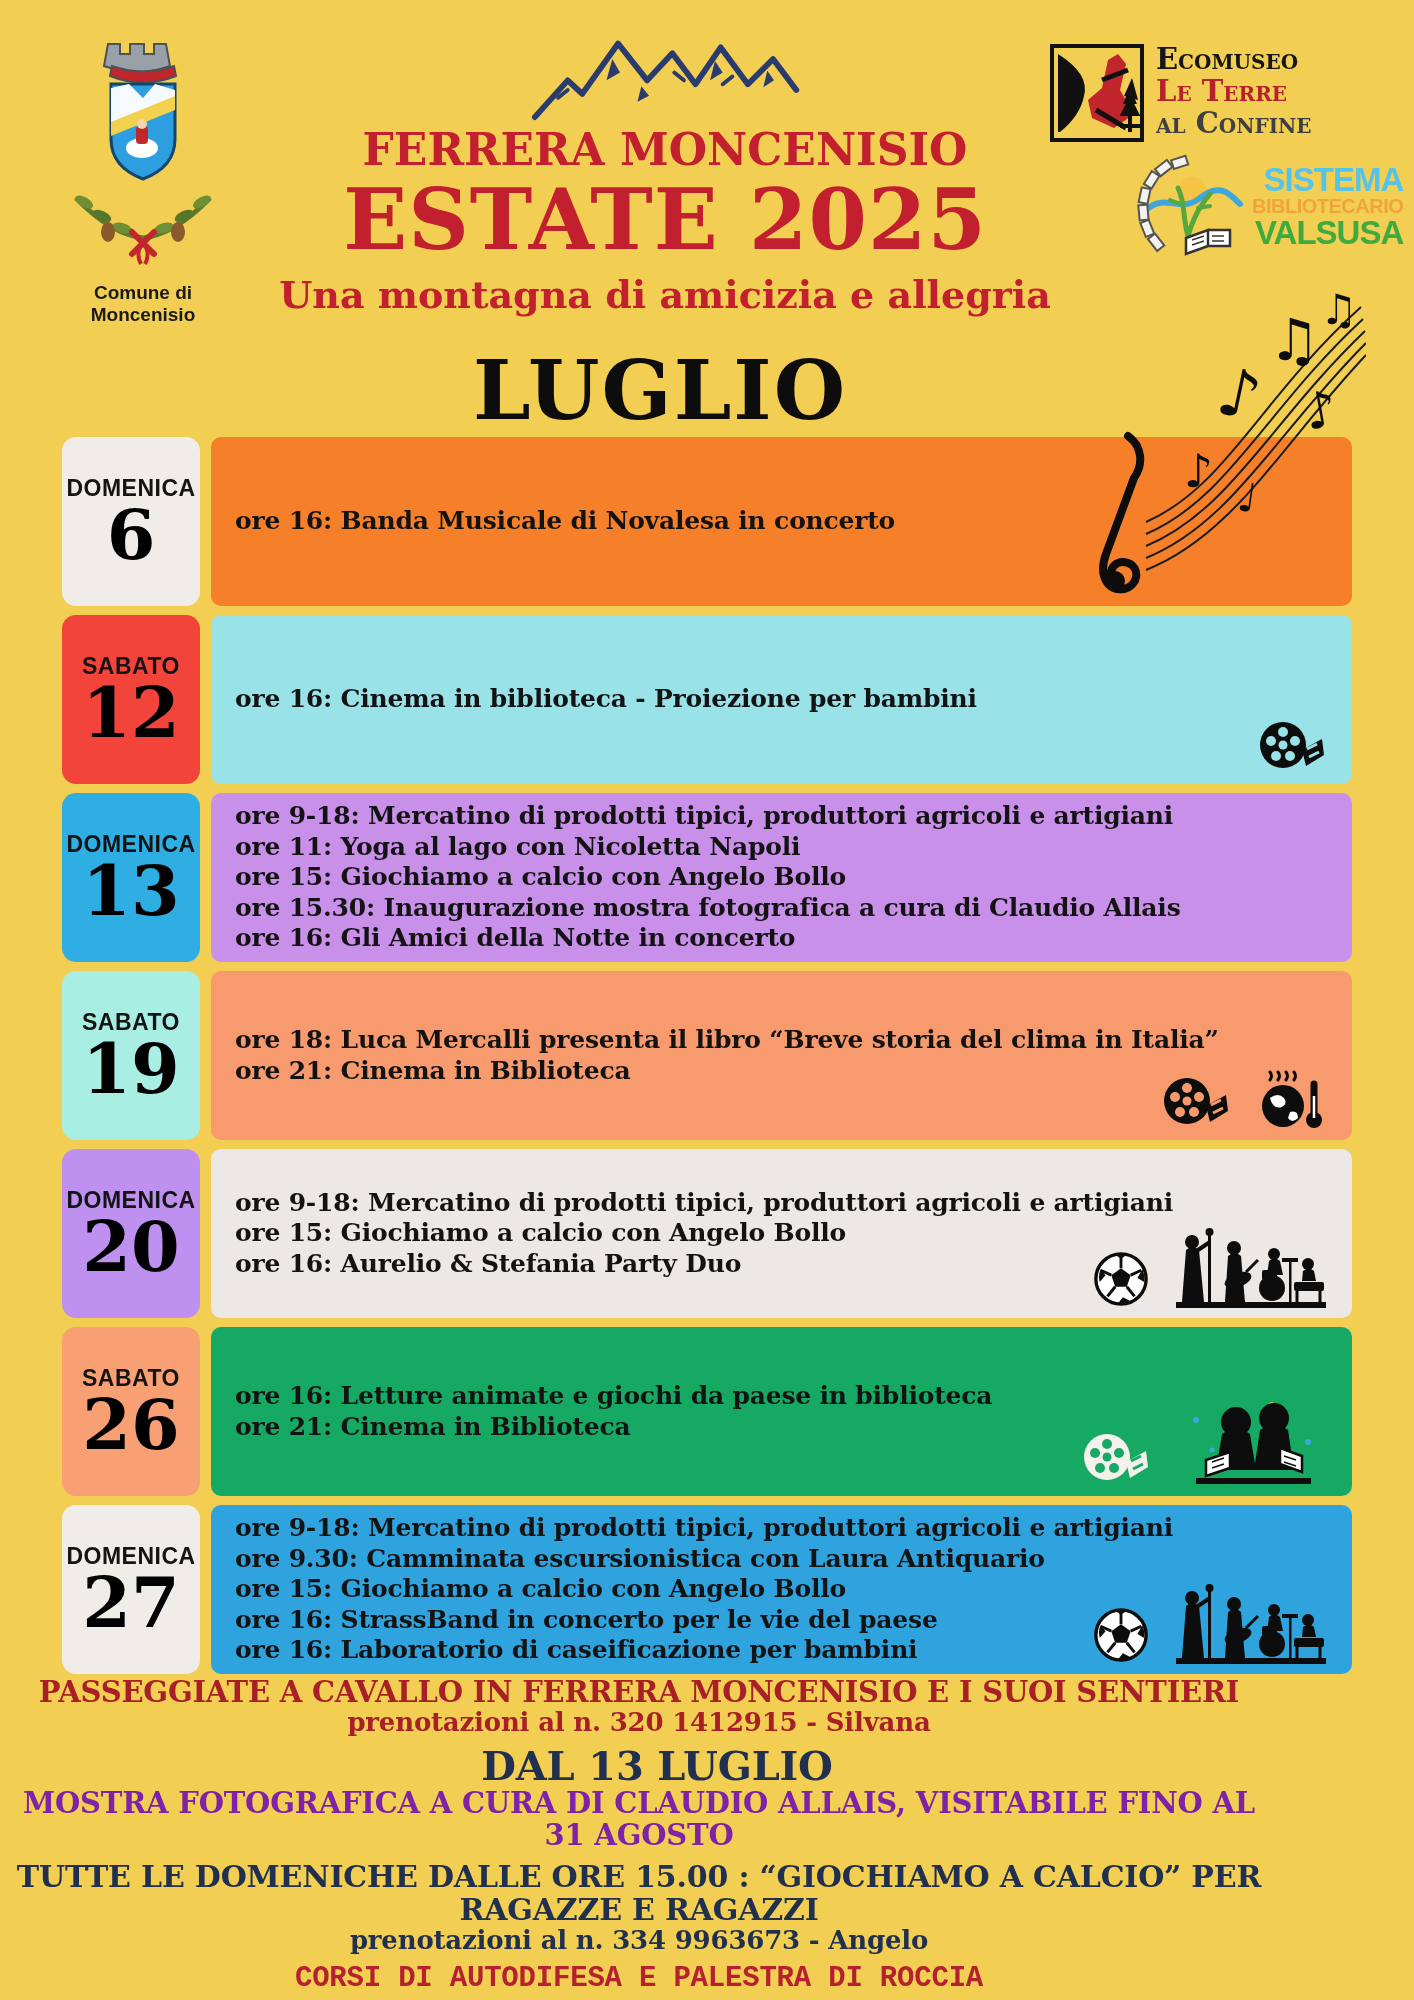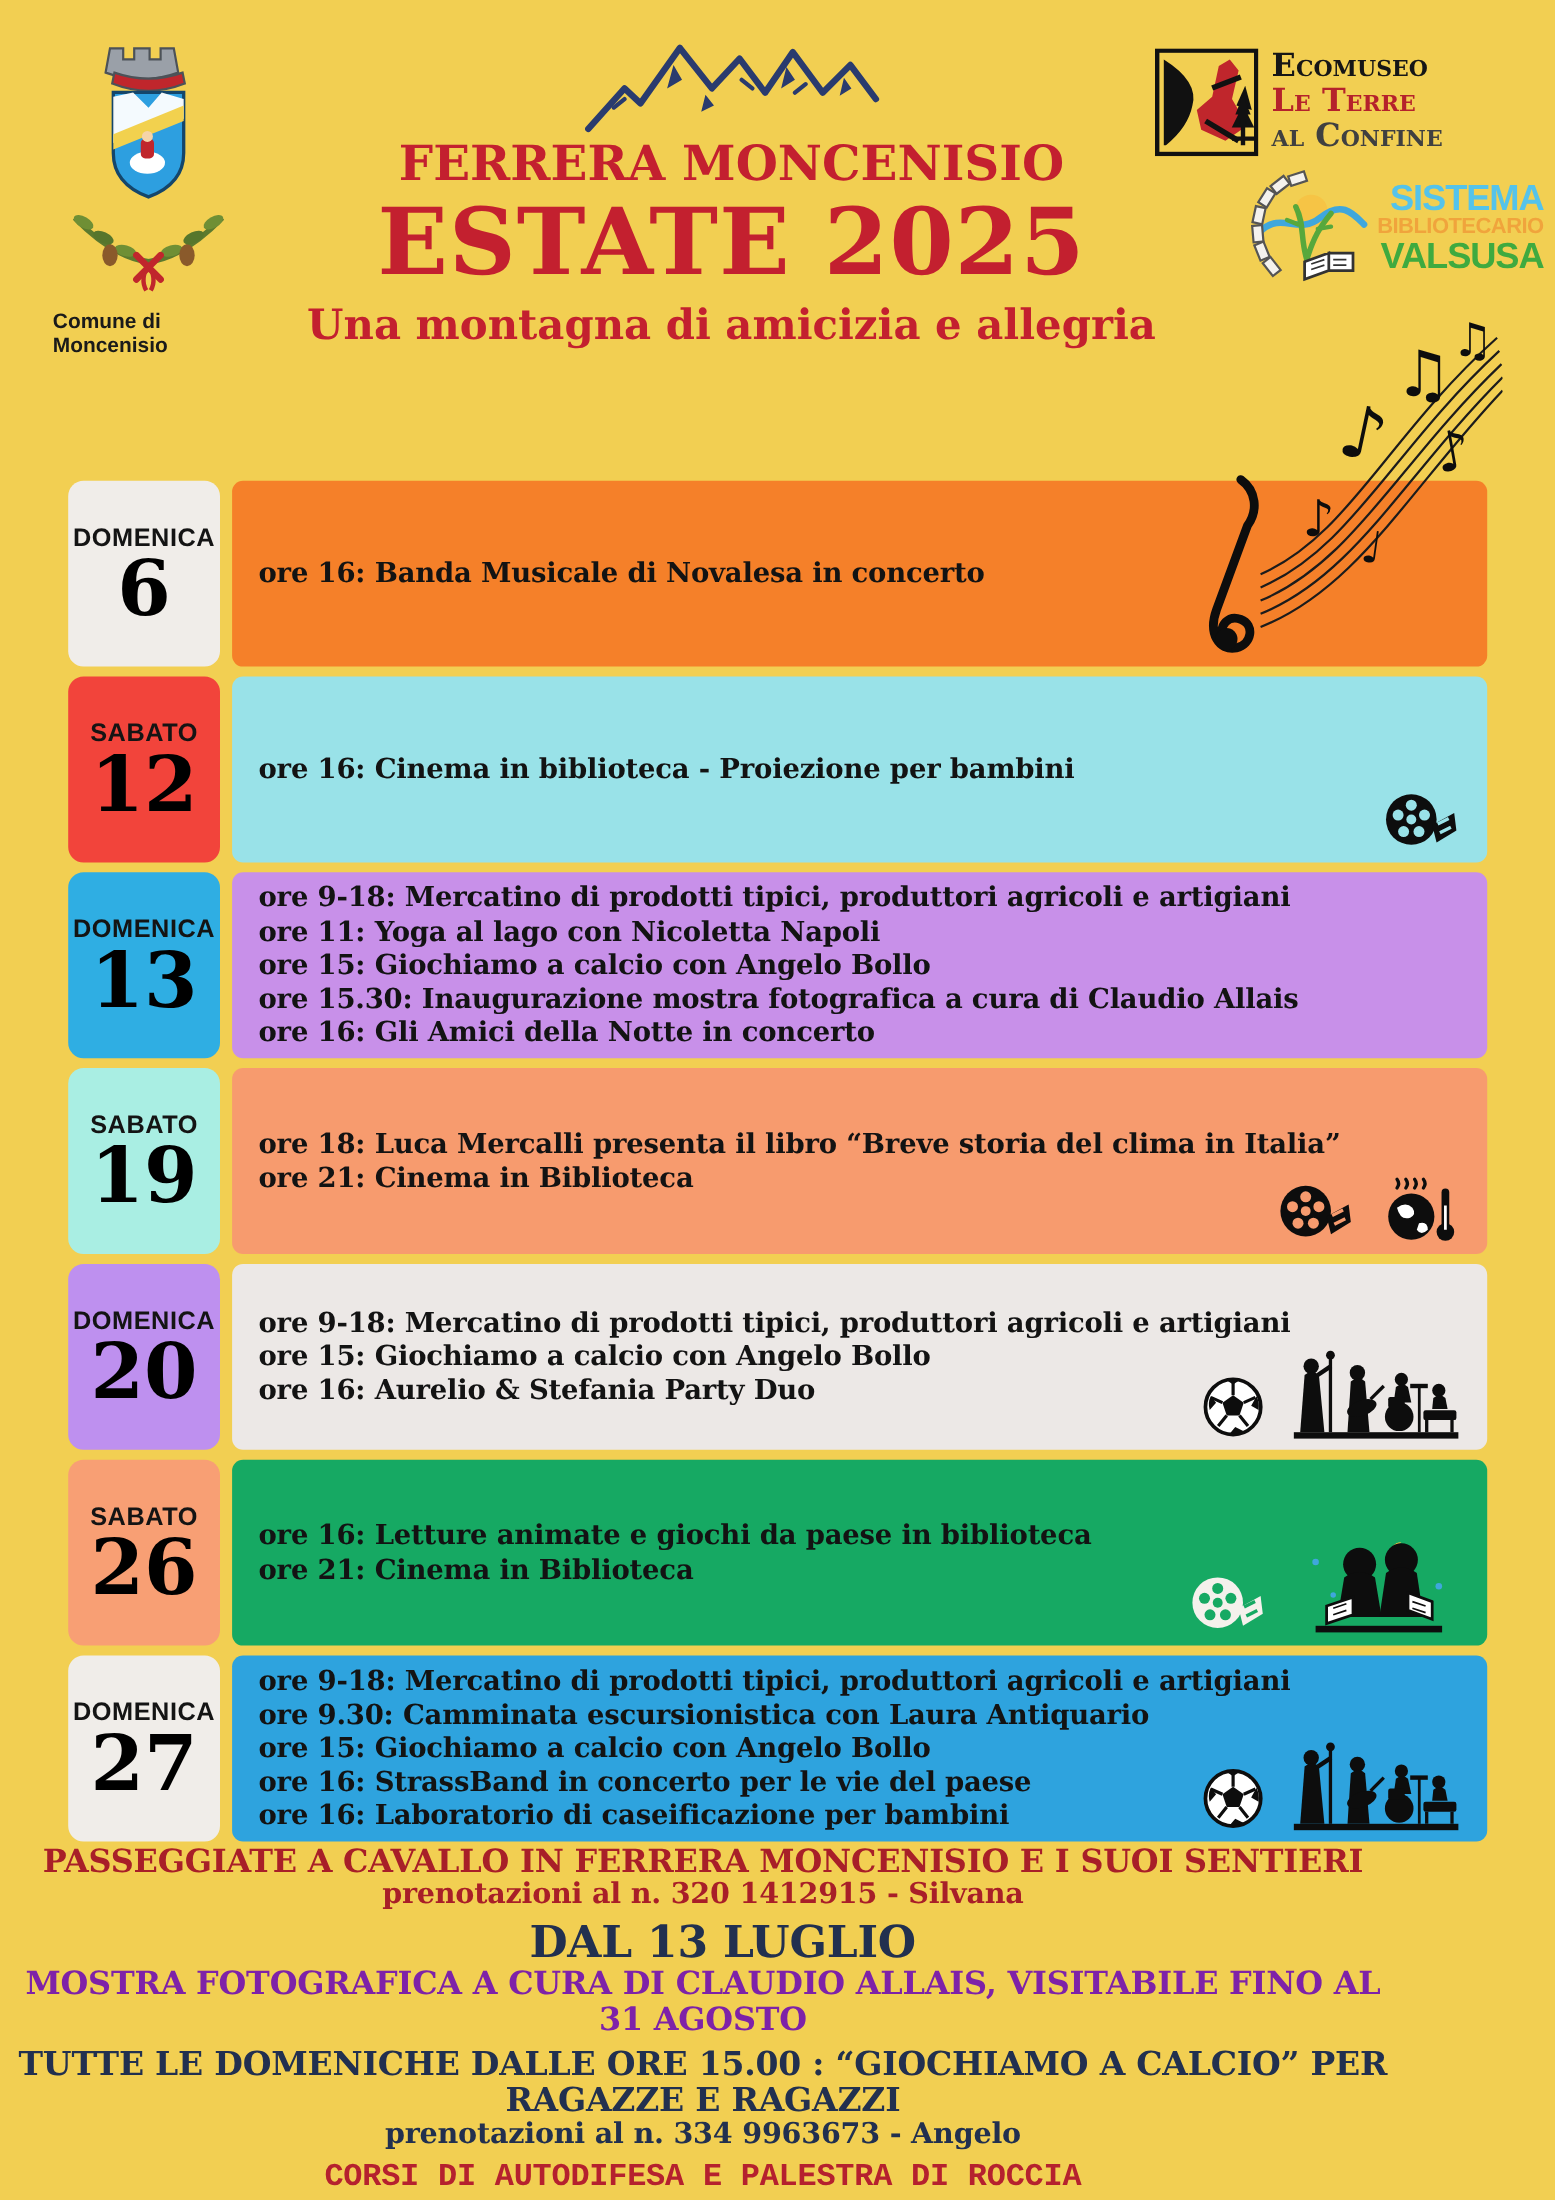--- a/index.html
+++ b/index.html
@@ -1,19 +1,19 @@
 <!DOCTYPE html>
 <html><head>
 <meta charset="utf-8">
 <style>
   html,body{margin:0;padding:0;}
   .page{position:relative;width:1414px;height:2000px;background:#F2CF52;overflow:hidden;
         font-family:"DejaVu Serif",serif;color:#111;}
   
-  .coa{position:absolute;left:48px;top:26px;width:190px;text-align:left;}
+  .coa{position:absolute;left:48px;top:26px;width:190px;text-align:center;}
   .coa-label{font-family:"Liberation Sans",sans-serif;font-weight:bold;font-size:19px;color:#1a1a1a;margin-top:2px;}
   .center-col{position:absolute;left:250px;top:30px;width:830px;text-align:center;}
   .mountains{height:92px;}
   .title1{font-size:44px;font-weight:bold;color:#C3202F;letter-spacing:0px;line-height:1.0;margin-top:2px;}
   .title2{font-size:84px;font-weight:bold;color:#C3202F;line-height:1.0;margin-top:6px;letter-spacing:1px;}
   .subtitle{font-size:38px;font-weight:bold;color:#C3202F;margin-top:10px;}
   .eco{position:absolute;left:1050px;top:44px;display:flex;gap:12px;align-items:flex-start;}
   .eco-text{font-variant:small-caps;font-weight:bold;font-size:29px;line-height:1.1;text-align:left;}
   .eco-l1{color:#161616;}
   .eco-l2{color:#B5222B;}
@@ -141,20 +141,21 @@
         <path d="M64 88 l12 -4 M64 93 l12 -4 M84 84 l12 0 M84 89 l12 0" stroke="#333" stroke-width="1.5"></path>
       </svg>
     </span>
     <div class="val-text">
       <div class="val-l1">SISTEMA</div>
       <div class="val-l2">BIBLIOTECARIO</div>
       <div class="val-l3">VALSUSA</div>
     </div>
   </div>
 
+  <div class="month-title">LUGLIO</div>
 
   <div class="events">
   <div class="row row-0">
     <div class="date-card" style="background: rgb(240, 237, 233);">
       <div class="day">DOMENICA</div>
       <div class="num">6</div>
     </div>
     <div class="event-bar" style="background: rgb(245, 128, 41); --barbg: #F58029;">
       <div>
             <div class="evline">ore 16: Banda Musicale di Novalesa in concerto</div>

